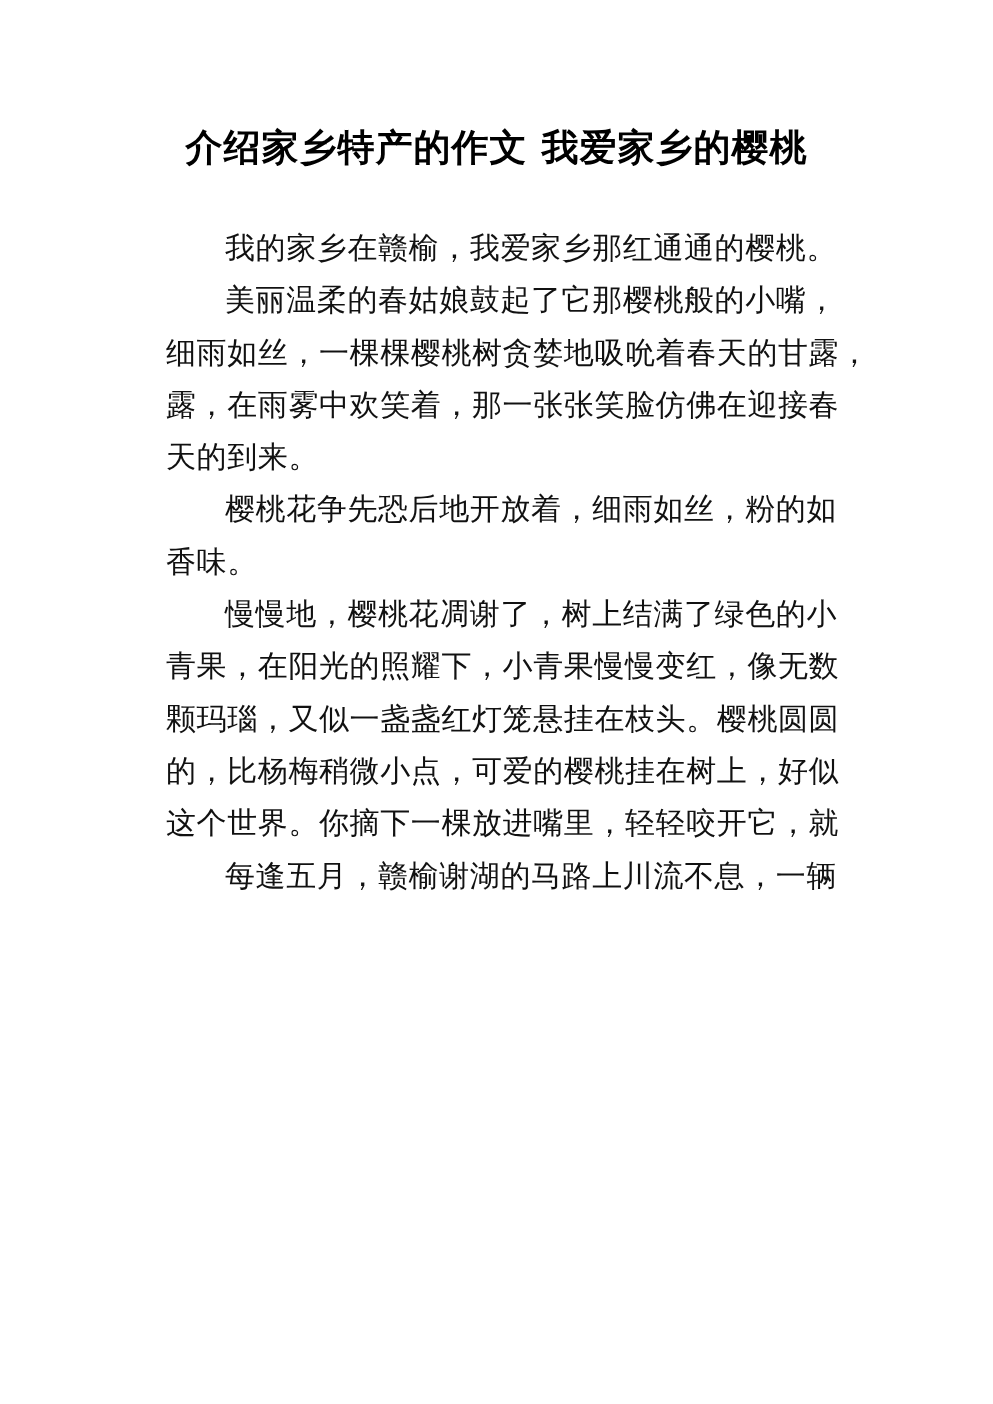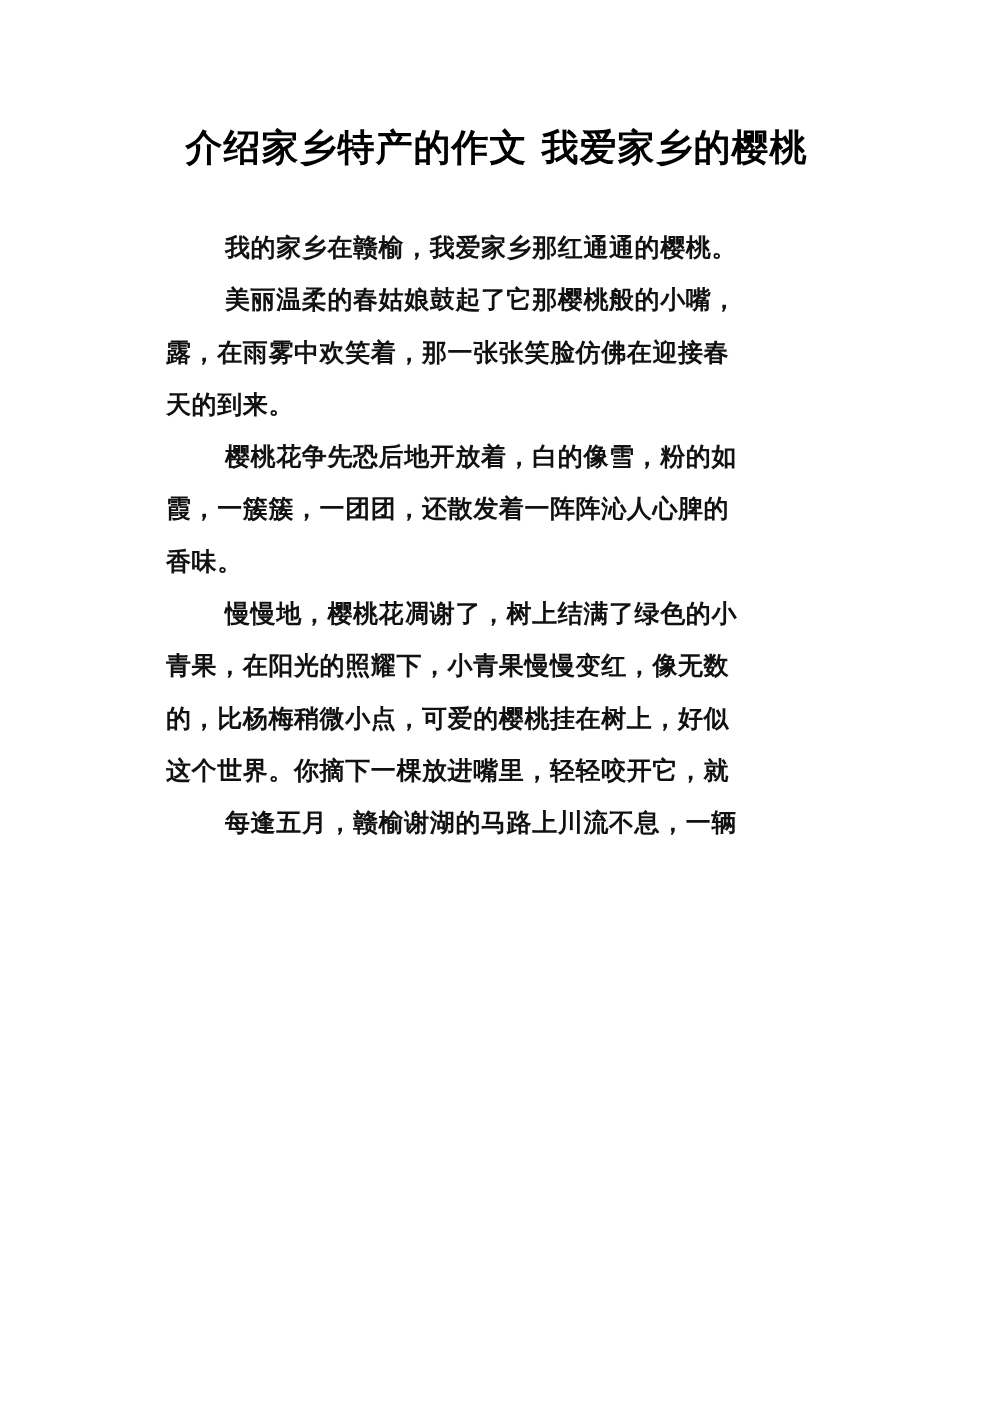--- a/index.html
+++ b/index.html
@@ -2,35 +2,36 @@
 <html><head>
 <meta charset="utf-8">
 <style>
   html, body { margin: 0; padding: 0; background: #ffffff; }
   body { width: 993px; height: 1404px; position: relative; overflow: hidden;
          font-family: "DejaVu Serif", "Liberation Serif", serif; color: #111111; }
   .title { position: absolute; left: 0; top: 122px; width: 993px; text-align: center;
            font-family: "DejaVu Sans", "Liberation Sans", sans-serif; font-weight: bold;
            font-size: 37px; line-height: 52px; letter-spacing: 1px; color: #000; }
   .body { position: absolute; left: 166px; top: 222px; width: 664px; }
-  .line { height: 52.3px; line-height: 52px; font-size: 25px; white-space: nowrap;
-          letter-spacing: 0.6px; font-weight: bold; }
+  .line { height: 52.3px; line-height: 52px; font-size: 30px; white-space: nowrap;
+          letter-spacing: 0.6px; }
   .indent { padding-left: 59px; }
 </style>
 </head>
 <body>
 
 <div class="title">介绍家乡特产的作文 我爱家乡的樱桃</div>
 
 <div class="body">
   <div class="line indent">我的家乡在赣榆，我爱家乡那红通通的樱桃。</div>
   <div class="line indent">美丽温柔的春姑娘鼓起了它那樱桃般的小嘴，</div>
+  <div class="line">细雨如丝，一棵棵樱桃树贪婪地吸吮着春天的甘露，</div>
   <div class="line">露，在雨雾中欢笑着，那一张张笑脸仿佛在迎接春</div>
   <div class="line">天的到来。</div>
-  <div class="line indent">樱桃花争先恐后地开放着，白的像雪，粉的如</div>
-  <div class="line">霞，一簇簇，一团团，还散发着一阵阵沁人心脾的</div>
+  <div class="line indent">樱桃花争先恐后地开放着，细雨如丝，粉的如</div>
   <div class="line">香味。</div>
   <div class="line indent">慢慢地，樱桃花凋谢了，树上结满了绿色的小</div>
   <div class="line">青果，在阳光的照耀下，小青果慢慢变红，像无数</div>
+  <div class="line">颗玛瑙，又似一盏盏红灯笼悬挂在枝头。樱桃圆圆</div>
   <div class="line">的，比杨梅稍微小点，可爱的樱桃挂在树上，好似</div>
   <div class="line">这个世界。你摘下一棵放进嘴里，轻轻咬开它，就</div>
   <div class="line indent">每逢五月，赣榆谢湖的马路上川流不息，一辆</div>
 </div>
 
 </body></html>

